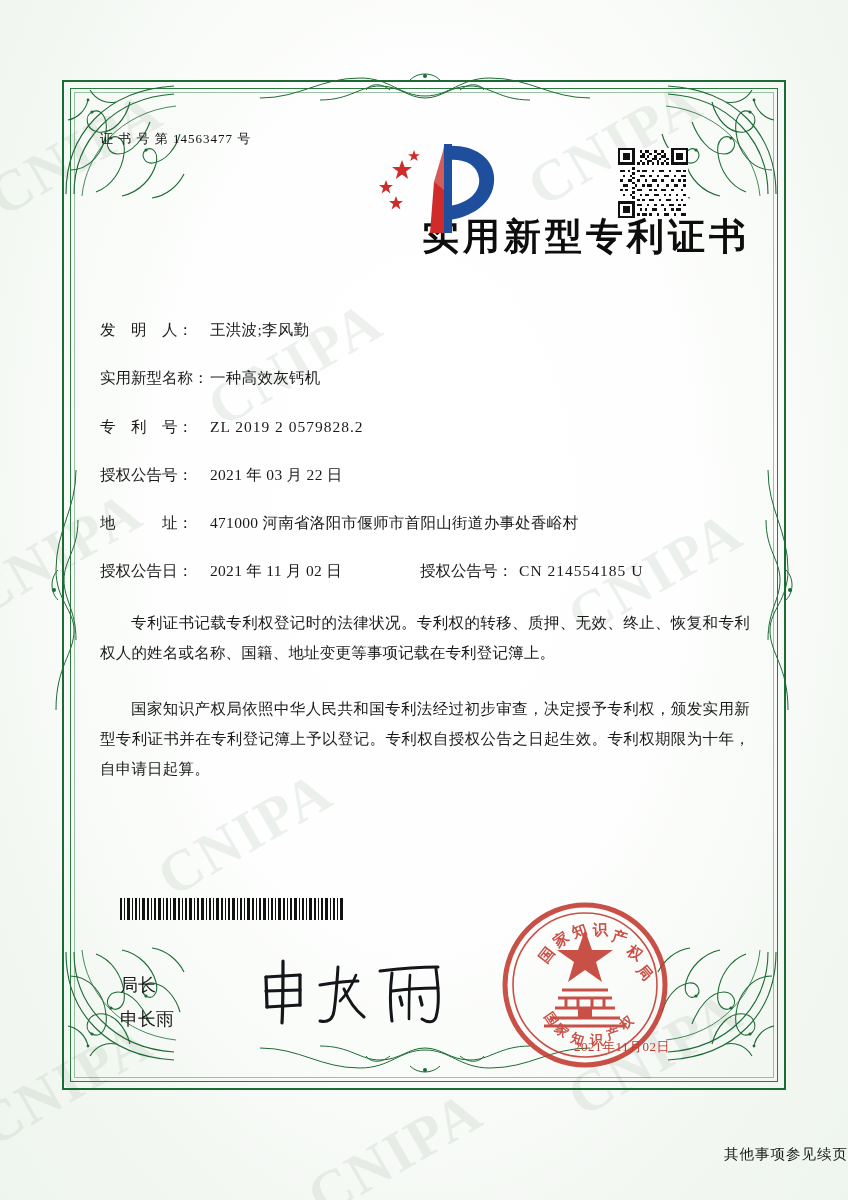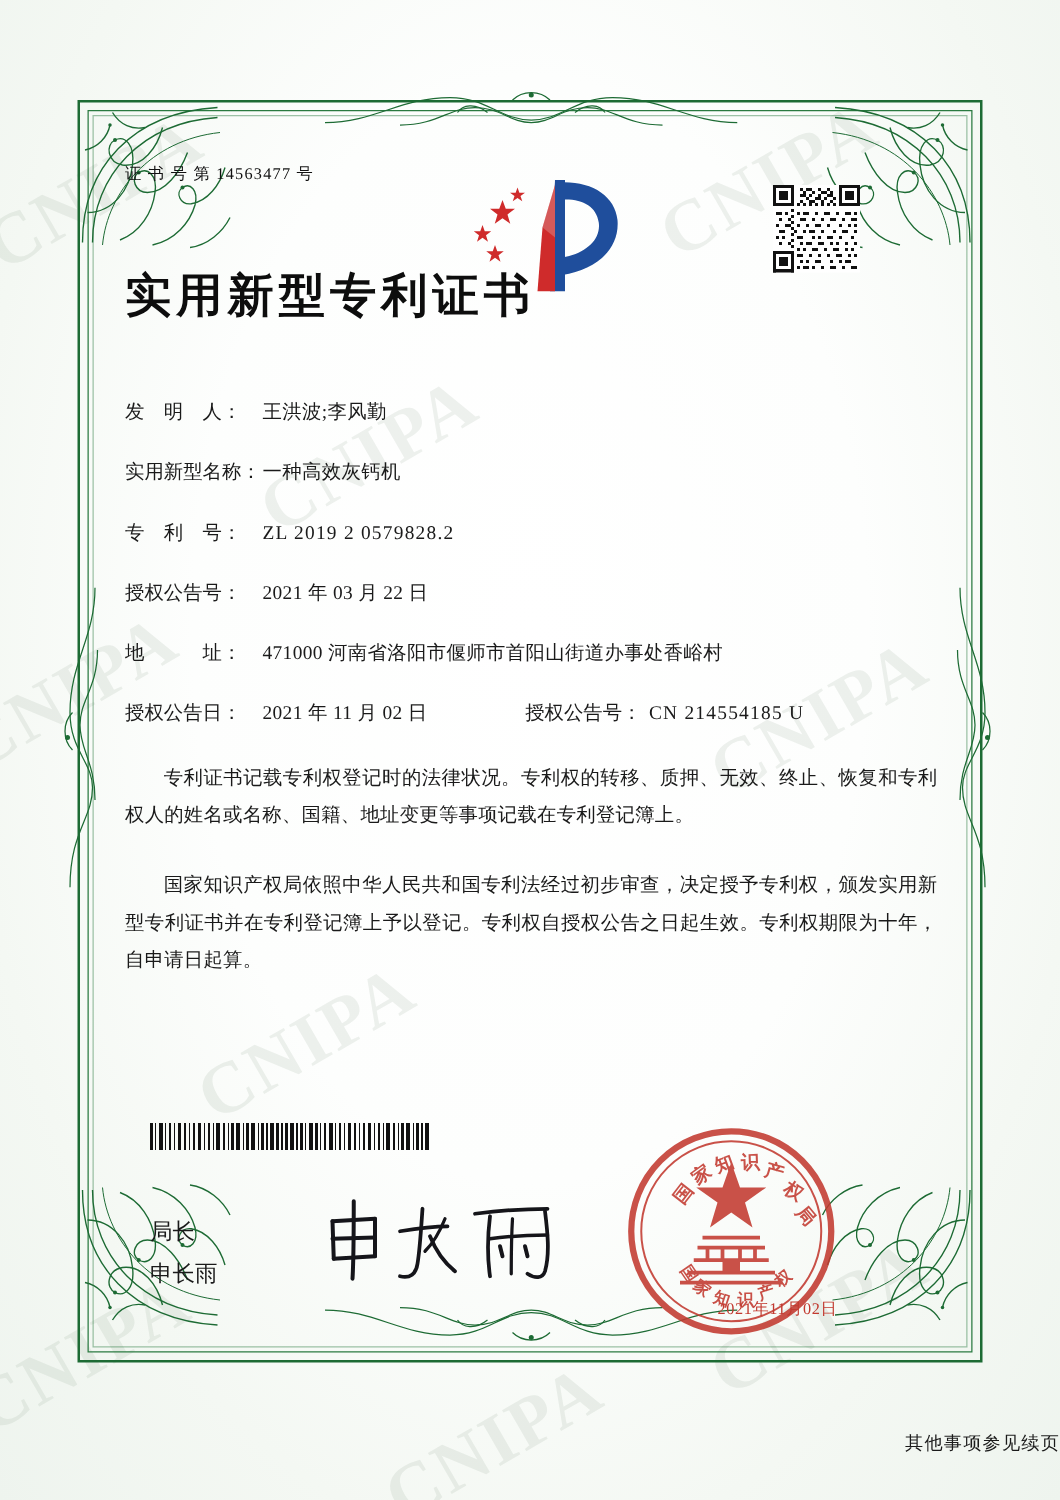--- a/index.html
+++ b/index.html
@@ -117,21 +117,21 @@
   
   .emblem {
     position: absolute;
     left: 268px;
     top: 18px;
     width: 150px;
     height: 105px;
   }
 
   .title {
-    text-align: left;
+    text-align: right;
     font-size: 37px;
     font-weight: 700;
     letter-spacing: 4px;
     margin-top: 64px;
     color: #0d0d0d;
     font-family: "Liberation Serif", "DejaVu Serif", serif;
   }
 
   .fields {
     margin-top: 56px;

